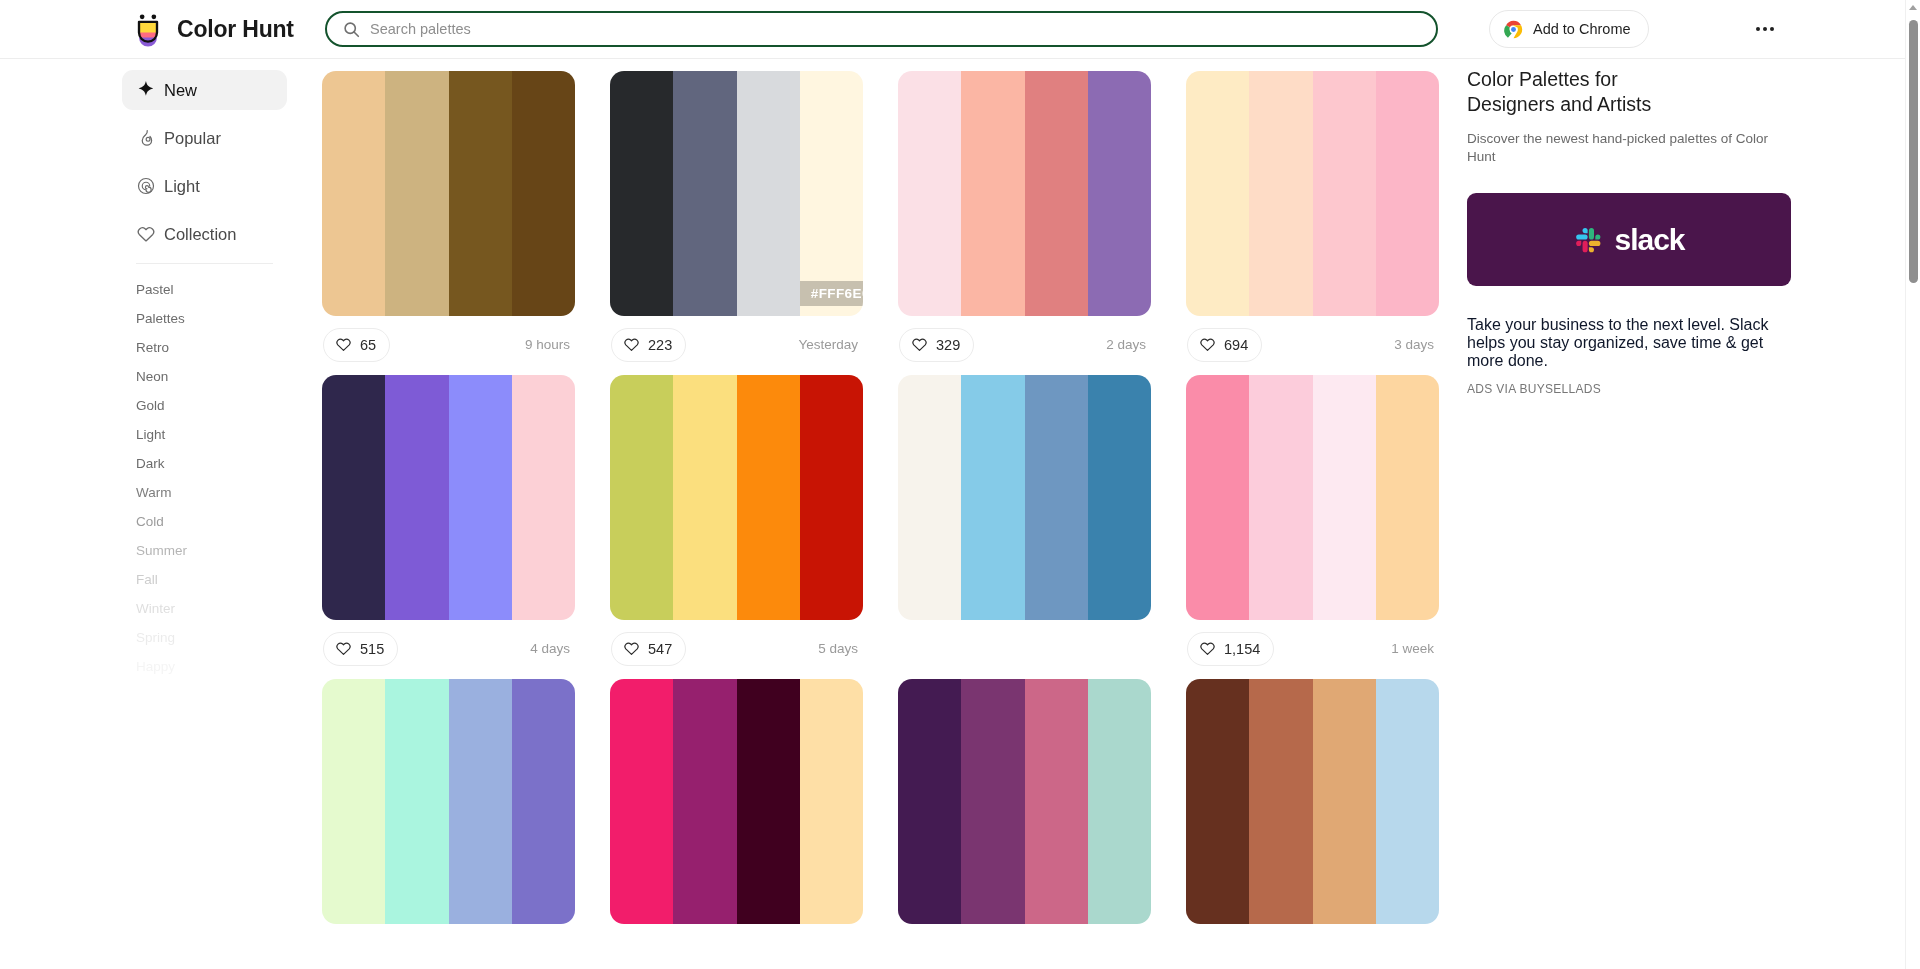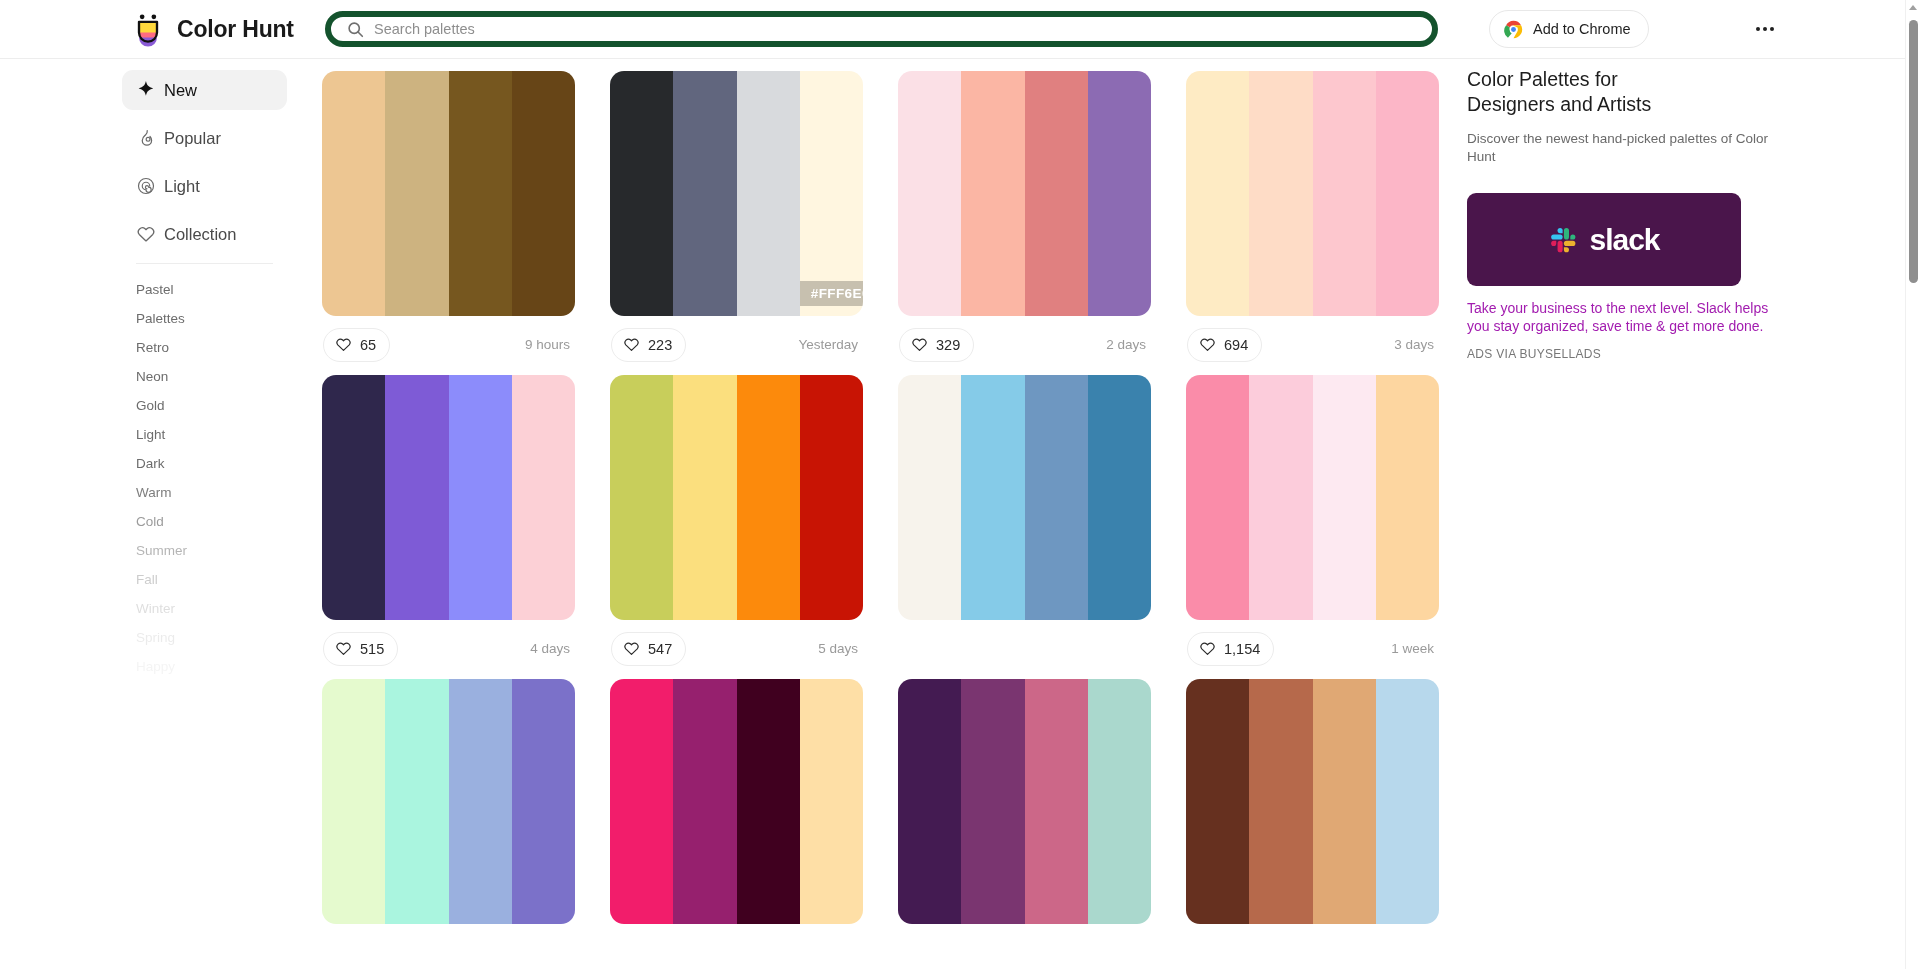--- a/index.html
+++ b/index.html
@@ -47,21 +47,21 @@
     color: #1a1a1a;
     letter-spacing: -0.2px;
   }
 
   .search-wrap {
     position: absolute;
     left: 325px;
     top: 11px;
     width: 1113px;
     height: 36px;
-    border: 6px solid #14532d;
+    border: 2px solid #14532d;
     border-radius: 18px;
     background: #fff;
     display: flex;
     align-items: center;
     padding: 0 16px;
     gap: 10px;
   }
   .search-icon { width: 17px; height: 17px; flex: none; }
   .search-input {
     flex: 1;
@@ -244,44 +244,44 @@
     margin-bottom: 13px;
   }
   .right-sub {
     font-size: 13.5px;
     color: #6a6a6a;
     line-height: 18px;
     margin-bottom: 27px;
   }
 
   .ad-box {
-    width: 274px;
+    width: 324px;
     height: 93px;
     background: #4a154b;
     border-radius: 9px;
     display: flex;
     align-items: center;
     justify-content: center;
     cursor: pointer;
   }
   .slack-lockup { display: flex; align-items: center; gap: 11px; }
   .slack-mark { width: 30px; height: 30px; display: block; }
   .slack-word {
     color: #ffffff;
     font-size: 30px;
     font-weight: bold;
     letter-spacing: -1px;
     font-family: "Liberation Sans", sans-serif;
   }
 
   .ad-text {
-    margin-top: 13px;
+    margin-top: 30px;
     width: 303px;
-    font-size: 14px;
-    color: #a21caf;
+    font-size: 16px;
+    color: #0f172a;
     line-height: 18px;
   }
   .ad-credit {
     margin-top: 12px;
     font-size: 12px;
     color: #777;
     letter-spacing: 0.3px;
     cursor: pointer;
   }
 

